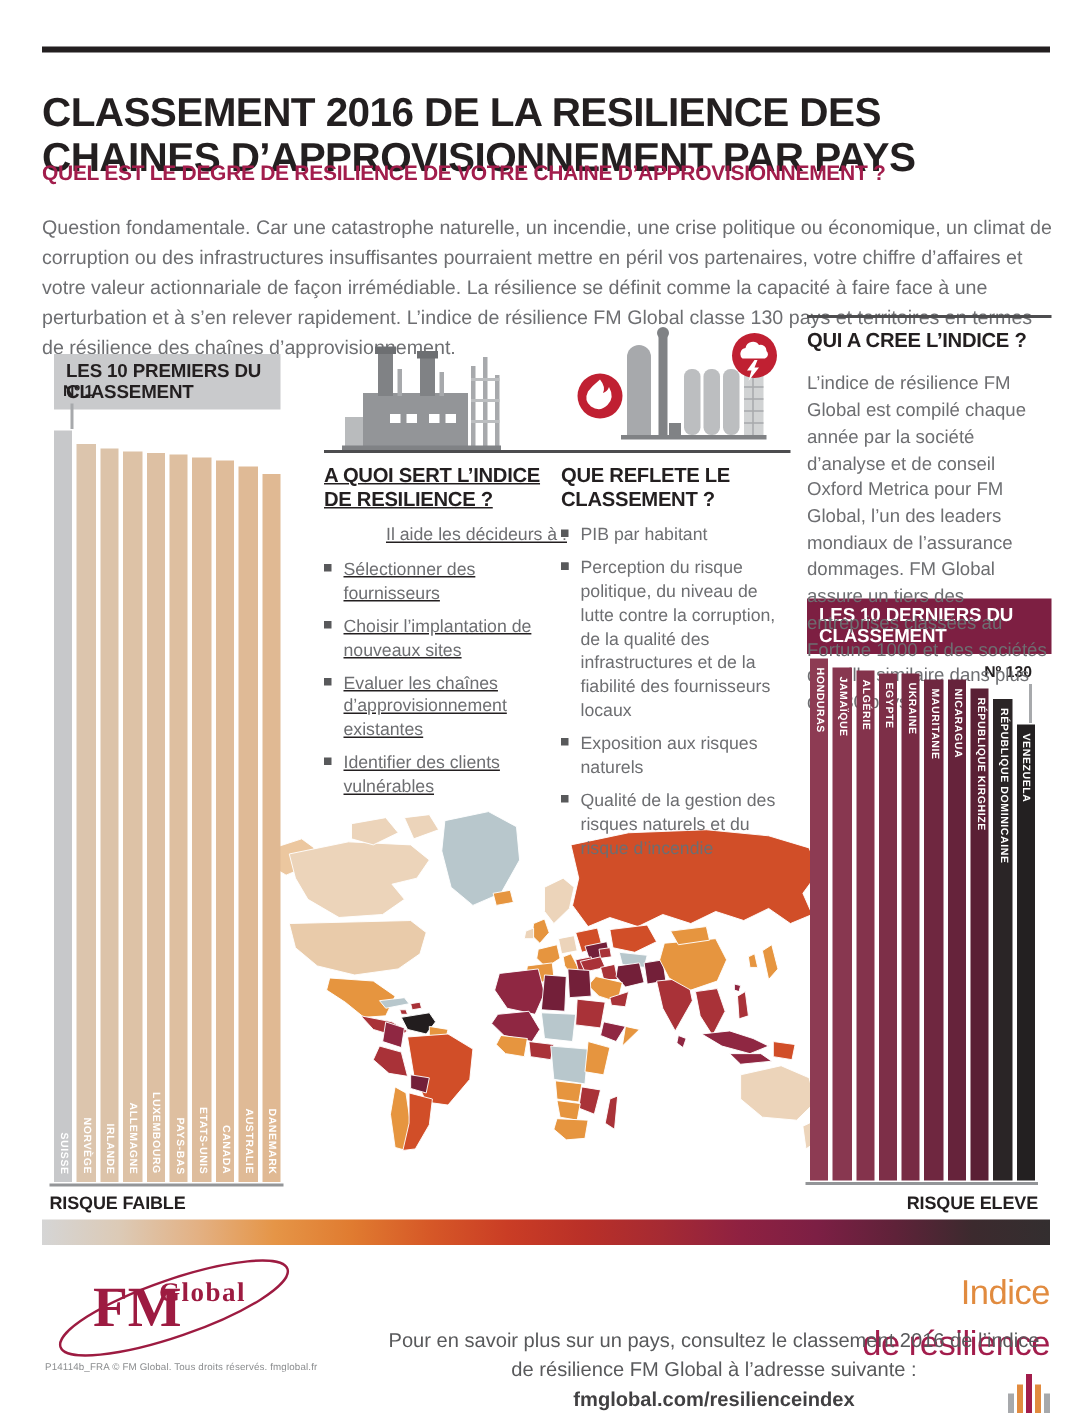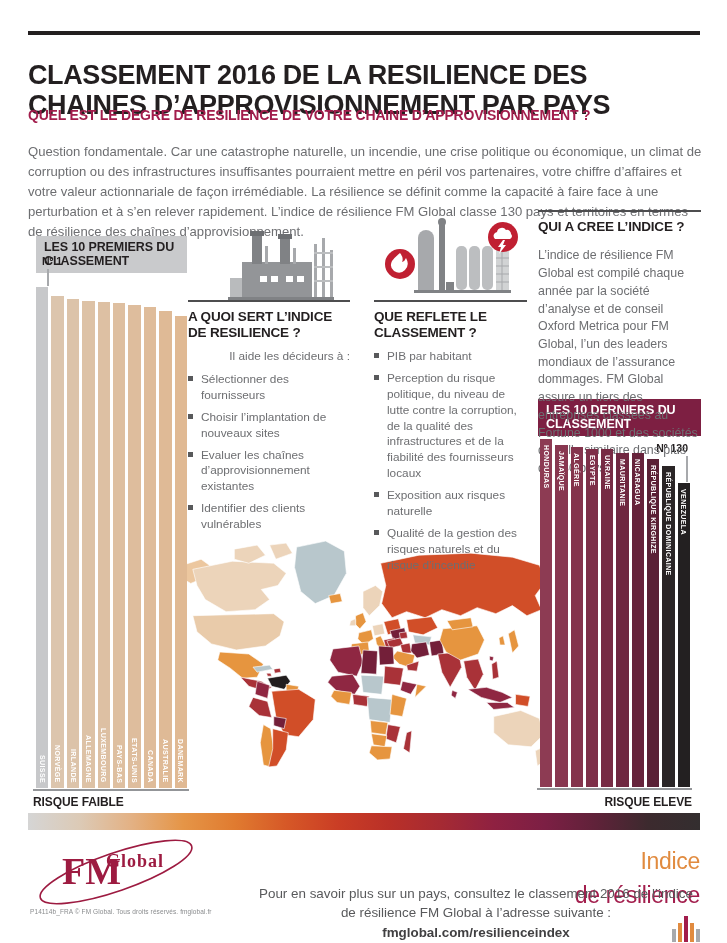--- a/index.html
+++ b/index.html
@@ -32,21 +32,21 @@
   .lbl-bottom{bottom:5px;}
   .lbl-top{top:6px;}
   .baseline{height:2px;background:#939598;z-index:2;}
   .base-left{left:33px;top:789px;width:156px;}
   .base-right{left:537px;top:788px;width:155px;}
   .axis-label{font-size:12px;font-weight:bold;color:#231f20;letter-spacing:-0.1px;}
   .axis-left{left:33px;top:795px;}
   .axis-right{left:537px;top:795px;width:155px;text-align:right;}
   
   .section{z-index:2;}
-  .sec-usage{left:188px;top:300px;width:162px;}
+  .sec-usage{left:216px;top:300px;width:162px;text-decoration:underline;}
   .sec-reflects{left:374px;top:300px;width:153px;}
   .sec-creator{left:538px;top:210px;width:163px;}
   .sec-rule{border-top:2px solid #4d4d4f;margin:0 0 7px 0;}
   .sec-title{font-size:13.5px;font-weight:bold;line-height:1.18;letter-spacing:-0.2px;color:#231f20;margin:0 0 8px 0;}
   .sec-lead{font-size:11.8px;color:#6d6e71;margin:0 0 9px 0;text-align:right;}
   .sec-body{font-size:12.4px;color:#6d6e71;line-height:1.43;}
   ul.blist{list-style:none;margin:0;padding:0;}
   ul.blist li{position:relative;padding-left:13px;font-size:11.8px;color:#6d6e71;line-height:1.35;margin-bottom:6px;}
   ul.blist .sq{position:absolute;left:0;top:4px;width:5px;height:5px;background:#58595b;display:block;}
   
@@ -167,21 +167,21 @@
       </ul>
   </div>
 
   <div class="abs section sec-reflects">
     <div class="sec-rule"></div>
     <h3 class="sec-title">QUE REFLETE LE CLASSEMENT ?</h3>
     <ul class="blist">
         <li><span class="sq"></span><span>PIB par habitant</span></li>
         <li><span class="sq"></span></li>
         <li><span class="sq"></span><span>Perception du risque politique, du niveau de lutte contre la corruption, de la qualité des infrastructures et de la fiabilité des fournisseurs locaux</span></li>
-        <li><span class="sq"></span><span>Exposition aux risques naturelle</span></li>
+        <li><span class="sq"></span><span>Exposition aux risques naturels</span></li>
         <li><span class="sq"></span><span>Qualité de la gestion des risques naturels et du risque d’incendie</span></li>
       </ul>
   </div>
 
   <div class="abs section sec-creator">
     <div class="sec-rule"></div>
     <h3 class="sec-title">QUI A CREE L’INDICE ?</h3>
     <p class="sec-body">L’indice de résilience FM Global est compilé chaque année par la société d’analyse et de conseil Oxford Metrica pour FM Global, l’un des leaders mondiaux de l’assurance dommages. FM Global assure un tiers des entreprises classées au Fortune 1000 et des sociétés de taille similaire dans plus de 130 pays.</p>
   </div>
 

